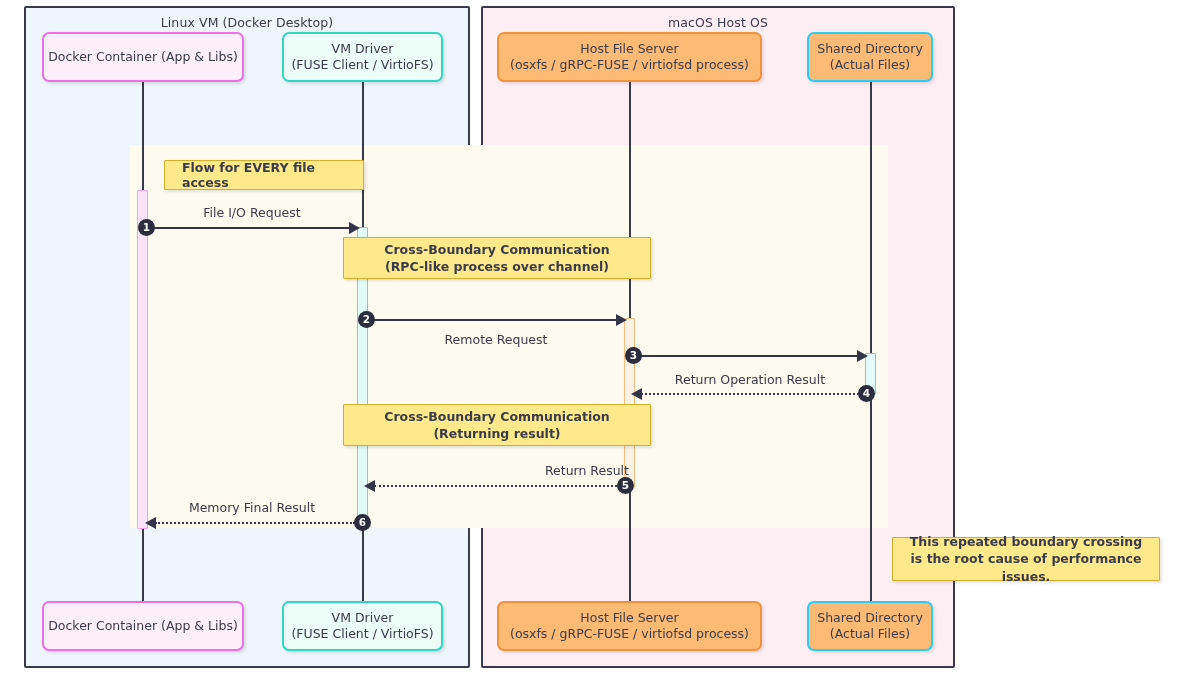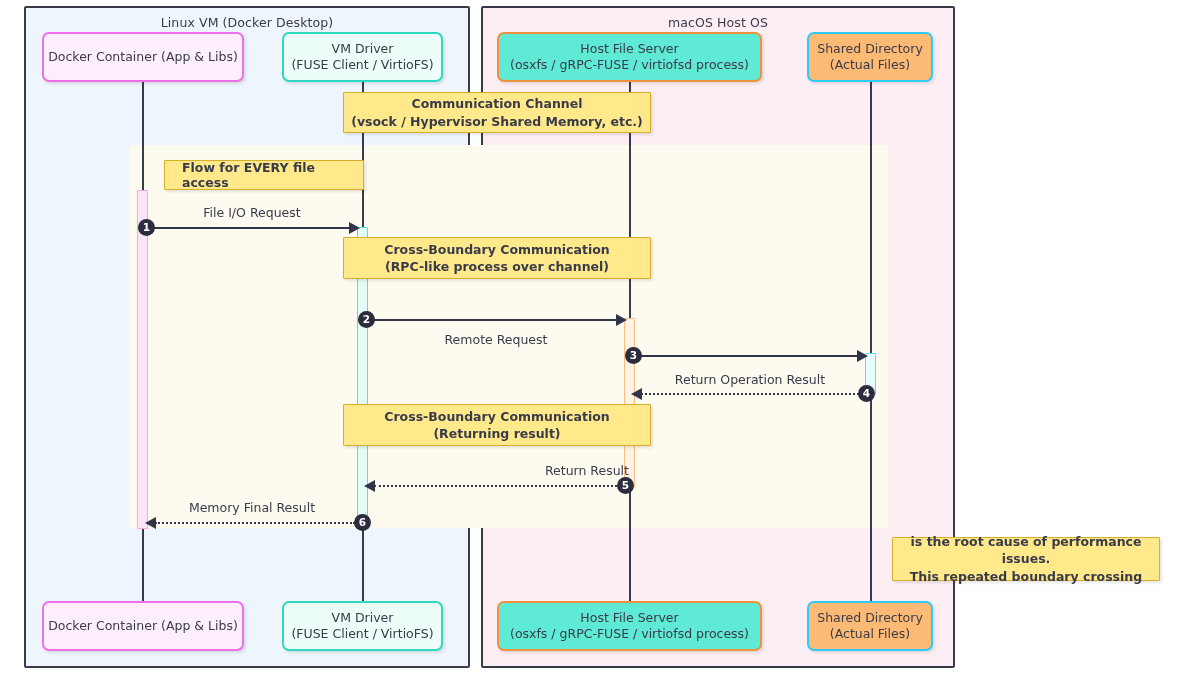--- a/index.html
+++ b/index.html
@@ -72,21 +72,21 @@
     align-items: center;
     justify-content: center;
     text-align: center;
     font-size: 12.5px;
     line-height: 1.32;
     color: #3a3b4a;
     box-shadow: 2px 2px 3px rgba(0,0,0,.10);
   }
   .p-docker { background: #fdeefb; border: 2px solid #ef6fe8; }
   .p-vmdrv  { background: #edfdf8; border: 2px solid #2fd8c0; }
-  .p-hfs    { background: #5eead4; border: 2px solid #f0923c; }
+  .p-hfs    { background: #fdba74; border: 2px solid #f0923c; }
   .p-shared { background: #fdba74; border: 2px solid #2ecbf5; }
 
   
   .lifeline {
     position: absolute;
     width: 2px;
     background: #3a3b4a;
   }
 
   
@@ -230,26 +230,20 @@
     </div>
   </div>
 
   <div class="participant p-shared" style="left:807px; top:601px; width:126px; height:50px;">
     <div>
       <div>Shared Directory</div>
       <div>(Actual Files)</div>
     </div>
   </div>
 
-  <div class="note" style="left:343px; top:92px; width:308px; height:41px;">
-    <div>
-      <div>Communication Channel</div>
-      <div>(vsock / Hypervisor Shared Memory, etc.)</div>
-    </div>
-  </div>
 
   <div class="loop-label" style="left:164px; top:160px; width:200px; height:30px;">
     <span>Flow for EVERY file access</span>
   </div>
 
   <div class="msg-label" style="left:142px; top:205px; width:220px;">File I/O Request</div>
   <div class="msg-line" style="left:146px; top:227px; width:205px;"></div>
   <div class="arrow-head arrow-right" style="left:349px; top:222px;"></div>
   <div class="seq-num" style="left:138px; top:219px;">1</div>
 
@@ -286,18 +280,18 @@
   <div class="arrow-head arrow-left" style="left:364px; top:480px;"></div>
   <div class="seq-num" style="left:617px; top:477px;">5</div>
 
   <div class="msg-label" style="left:142px; top:500px; width:220px;">Memory Final Result</div>
   <div class="msg-line dotted" style="left:155px; top:522px; width:200px;"></div>
   <div class="arrow-head arrow-left" style="left:145px; top:517px;"></div>
   <div class="seq-num" style="left:354px; top:514px;">6</div>
 
   <div class="note" style="left:892px; top:537px; width:268px; height:44px;">
     <div>
+      <div>This repeated boundary crossing</div>
       <div>is the root cause of performance issues.</div>
-      <div>This repeated boundary crossing</div>
     </div>
   </div>
 
 </div>
 
 </body></html>

